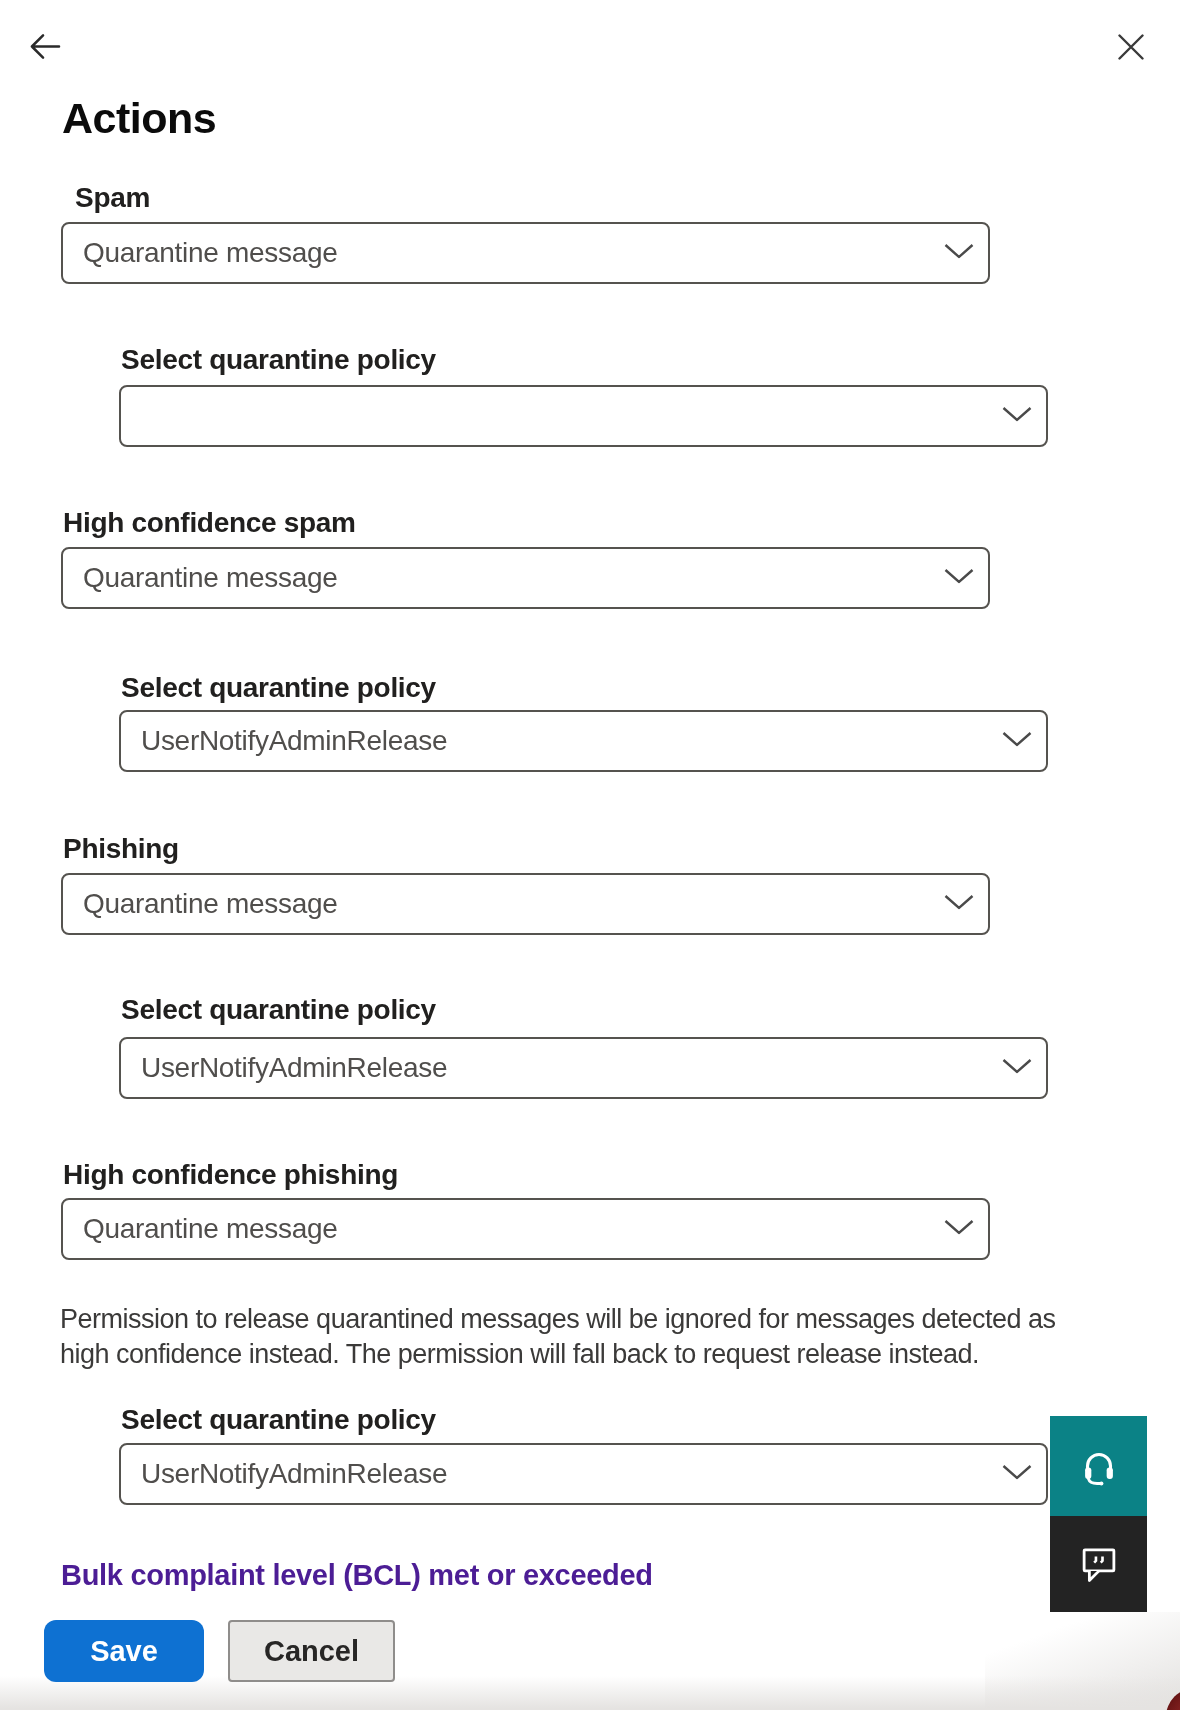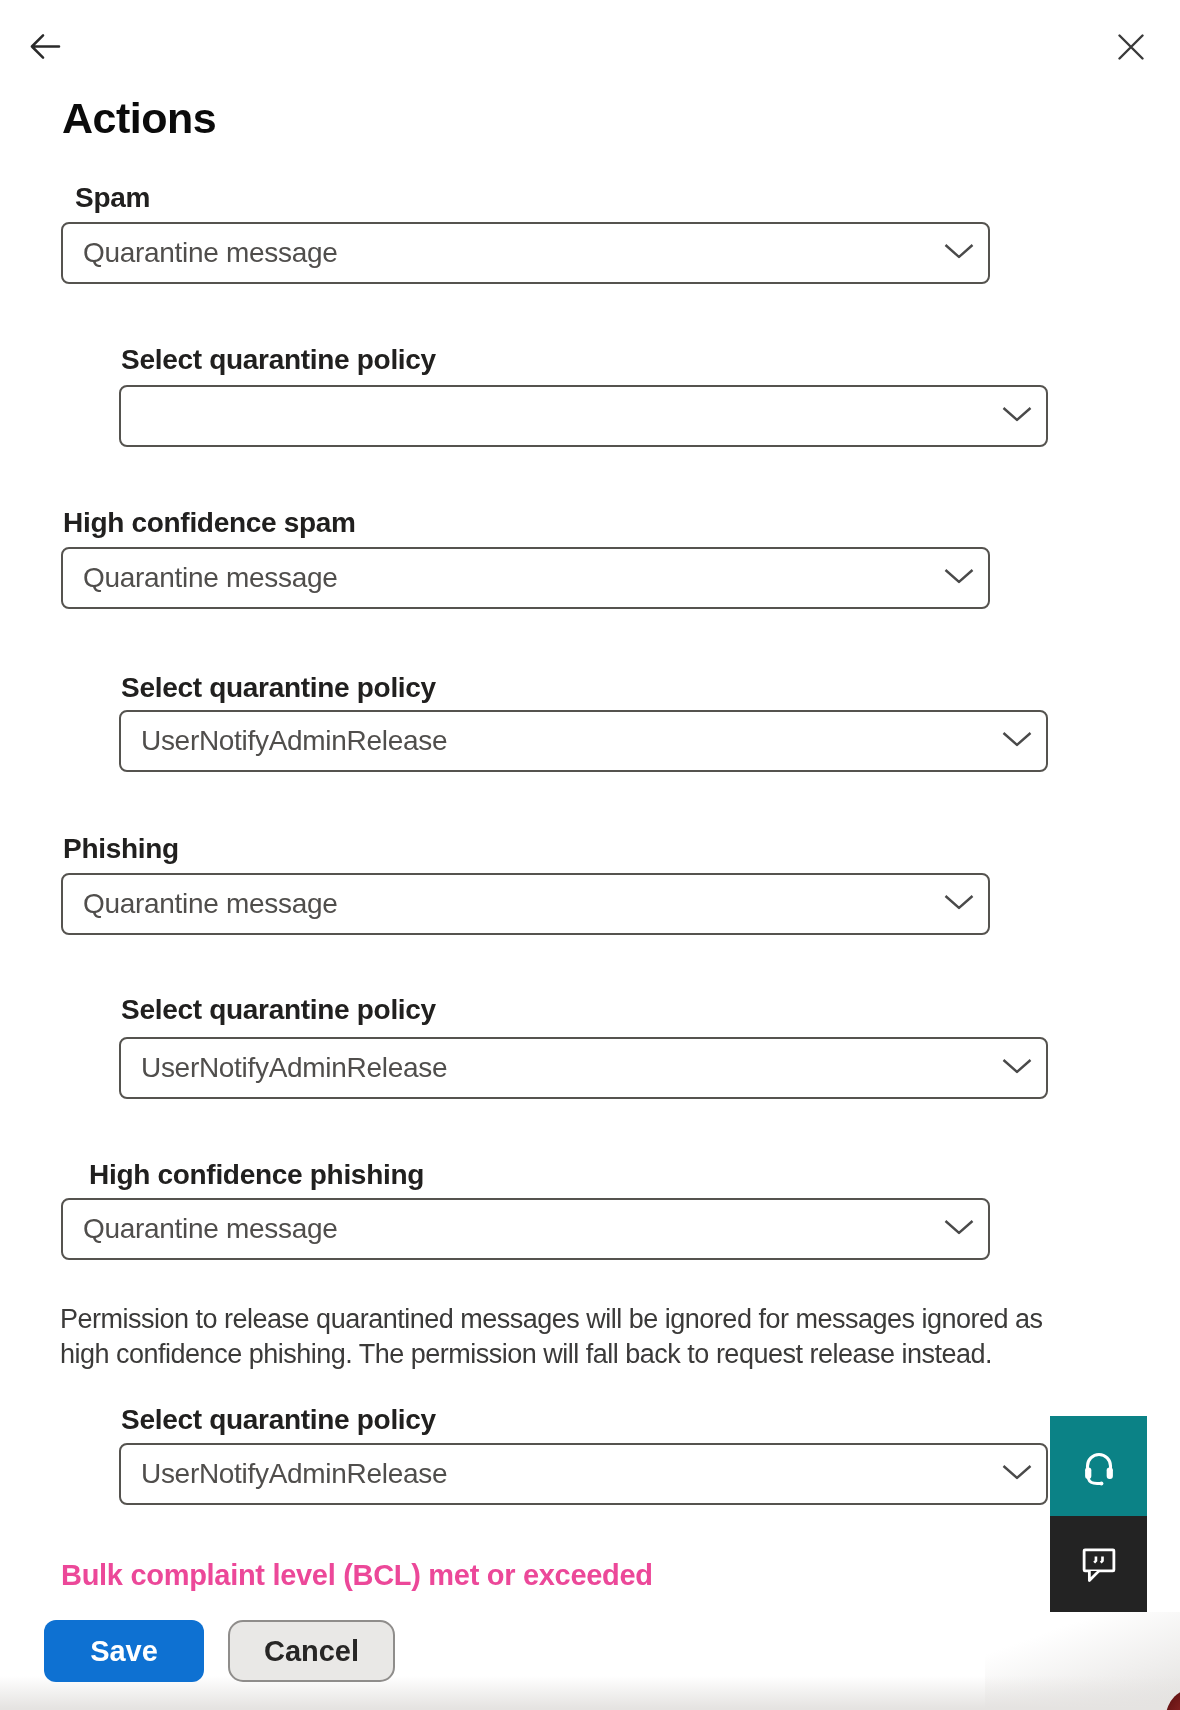--- a/index.html
+++ b/index.html
@@ -14,36 +14,36 @@
 
   .sec-label{position:absolute;font-size:28px;font-weight:600;color:#21201f;letter-spacing:-0.3px;white-space:nowrap;}
 
   .dd{position:absolute;width:929px;height:62px;box-sizing:border-box;border:2px solid #55534f;border-radius:8px;background:#ffffff;cursor:pointer;}
   .dd .val{position:absolute;left:20px;top:50%;transform:translateY(-50%);font-size:28px;color:#504e4c;letter-spacing:-0.3px;white-space:nowrap;}
   .dd .chev{position:absolute;right:14px;top:50%;transform:translateY(-50%);}
 
   .note{position:absolute;left:60px;top:1302px;width:1000px;font-size:27px;line-height:35px;color:#3b3a39;letter-spacing:-0.5px;}
 
   .bulk-clip{position:absolute;left:61px;top:1559px;width:860px;height:32px;overflow:hidden;}
-  .bulk-clip span{font-size:29px;font-weight:600;color:#ec4899;letter-spacing:-0.3px;white-space:nowrap;}
+  .bulk-clip span{font-size:29px;font-weight:600;color:#4c1d95;letter-spacing:-0.3px;white-space:nowrap;}
 
   .footer{position:absolute;left:0;top:1592px;width:1180px;height:118px;background:#ffffff;}
 
   .bottom-fade{position:absolute;left:0;top:1676px;width:1180px;height:34px;
      background:linear-gradient(180deg, rgba(232,230,228,0) 0%, #e5e3e1 95%);}
   .corner-wash{position:absolute;left:985px;top:1612px;width:195px;height:98px;
      background:linear-gradient(160deg, rgba(233,231,229,0) 25%, rgba(224,222,220,0.85) 95%);}
   .corner-red{position:absolute;left:1166px;top:1688px;width:58px;height:58px;border-radius:50%;
      background:radial-gradient(circle at 62% 62%, #a04040 0%, #7c1d1d 55%, #520c0c 100%);}
 
   .save-btn{position:absolute;left:44px;top:1620px;width:160px;height:62px;border:none;border-radius:12px;
      background:#0e71d2;color:#ffffff;font-family:Liberation Sans, sans-serif;font-size:29px;font-weight:600;cursor:pointer;
      display:flex;align-items:center;justify-content:center;}
   .cancel-btn{position:absolute;left:228px;top:1620px;width:167px;height:62px;box-sizing:border-box;
-     border:2px solid #8f8d8b;border-radius:15px;background:#e9e8e6;color:#272625;font-family:inherit;
+     border:2px solid #8f8d8b;border-radius:4px;background:#e9e8e6;color:#272625;font-family:inherit;
      font-size:29px;font-weight:600;cursor:pointer;display:flex;align-items:center;justify-content:center;}
 
   .help-btn{position:absolute;left:1050px;top:1416px;width:97px;height:100px;border:none;cursor:pointer;
      background:#0b8286;display:flex;align-items:center;justify-content:center;}
   .fb-btn{position:absolute;left:1050px;top:1516px;width:97px;height:96px;border:none;cursor:pointer;
      background:#232323;display:flex;align-items:center;justify-content:center;}
 </style>
 </head>
 <body>
 
@@ -118,31 +118,31 @@
   <div class="sec-label" style="left:121px;top:994px;">Select quarantine policy</div>
   <div class="dd" style="left:119px;top:1037px;" role="combobox">
     <span class="val">UserNotifyAdminRelease</span>
     <span class="chev">
       <svg width="30" height="15" viewBox="0 0 30 15" fill="none">
           <polyline points="1.5,1.5 15,13.5 28.5,1.5" stroke="#4a4a4a" stroke-width="2.4"></polyline>
         </svg>
     </span>
   </div>
 
-  <div class="sec-label" style="left:63px;top:1159px;margin-left:26px;">High confidence phishing</div>
+  <div class="sec-label" style="left:63px;top:1159px;">High confidence phishing</div>
   <div class="dd" style="left:61px;top:1198px;" role="combobox">
     <span class="val">Quarantine message</span>
     <span class="chev">
       <svg width="30" height="15" viewBox="0 0 30 15" fill="none">
           <polyline points="1.5,1.5 15,13.5 28.5,1.5" stroke="#4a4a4a" stroke-width="2.4"></polyline>
         </svg>
     </span>
   </div>
 
-  <div class="note">Permission to release quarantined messages will be ignored for messages ignored as high confidence phishing. The permission will fall back to request release instead.</div>
+  <div class="note">Permission to release quarantined messages will be ignored for messages detected as high confidence instead. The permission will fall back to request release instead.</div>
 
   <div class="sec-label" style="left:121px;top:1404px;">Select quarantine policy</div>
   <div class="dd" style="left:119px;top:1443px;" role="combobox">
     <span class="val">UserNotifyAdminRelease</span>
     <span class="chev">
       <svg width="30" height="15" viewBox="0 0 30 15" fill="none">
           <polyline points="1.5,1.5 15,13.5 28.5,1.5" stroke="#4a4a4a" stroke-width="2.4"></polyline>
         </svg>
     </span>
   </div>

